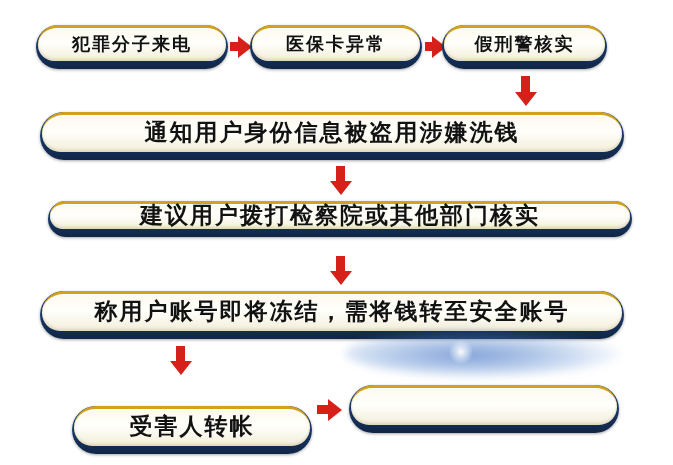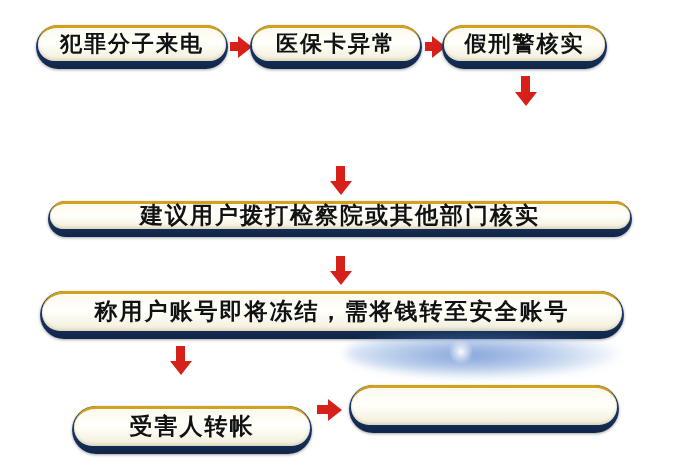--- a/index.html
+++ b/index.html
@@ -44,21 +44,21 @@
   }
   .cap-label {
     position: relative;
     z-index: 2;
     margin-bottom: 7px;
     font-weight: bold;
     color: var(--text);
     letter-spacing: 2px;
     white-space: nowrap;
   }
-  .fs22 { font-size: 22px; }
+  .fs22 { font-size: 18px; }
   .fs23 { font-size: 23px; }
   
   .arrow-right {
     position: absolute;
     height: 9px;
     background: var(--arrow);
   }
   .arrow-right::after {
     content: "";
     position: absolute;
@@ -130,20 +130,24 @@
 
   <div class="arrow-right" style="left:425px; top:42px; width:8px;"></div>
 
   <div class="capsule" style="left:442px; top:25px; width:165px; height:44px;text-align:right;">
     <div class="inner"></div>
     <span class="cap-label fs22">假刑警核实</span>
   </div>
 
   <div class="arrow-down" style="left:521px; top:76px; height:17px;"></div>
 
+  <div class="capsule" style="left:40px; top:112px; width:584px; height:48px;">
+    <div class="inner"></div>
+    <span class="cap-label fs23">通知用户身份信息被盗用涉嫌洗钱</span>
+  </div>
 
   <div class="arrow-down" style="left:336px; top:166px; height:16px;"></div>
 
   <div class="capsule" style="left:48px; top:201px; width:584px; height:36px;">
     <div class="inner"></div>
     <span class="cap-label fs23">建议用户拨打检察院或其他部门核实</span>
   </div>
 
   <div class="arrow-down" style="left:336px; top:256px; height:16px;"></div>
 

